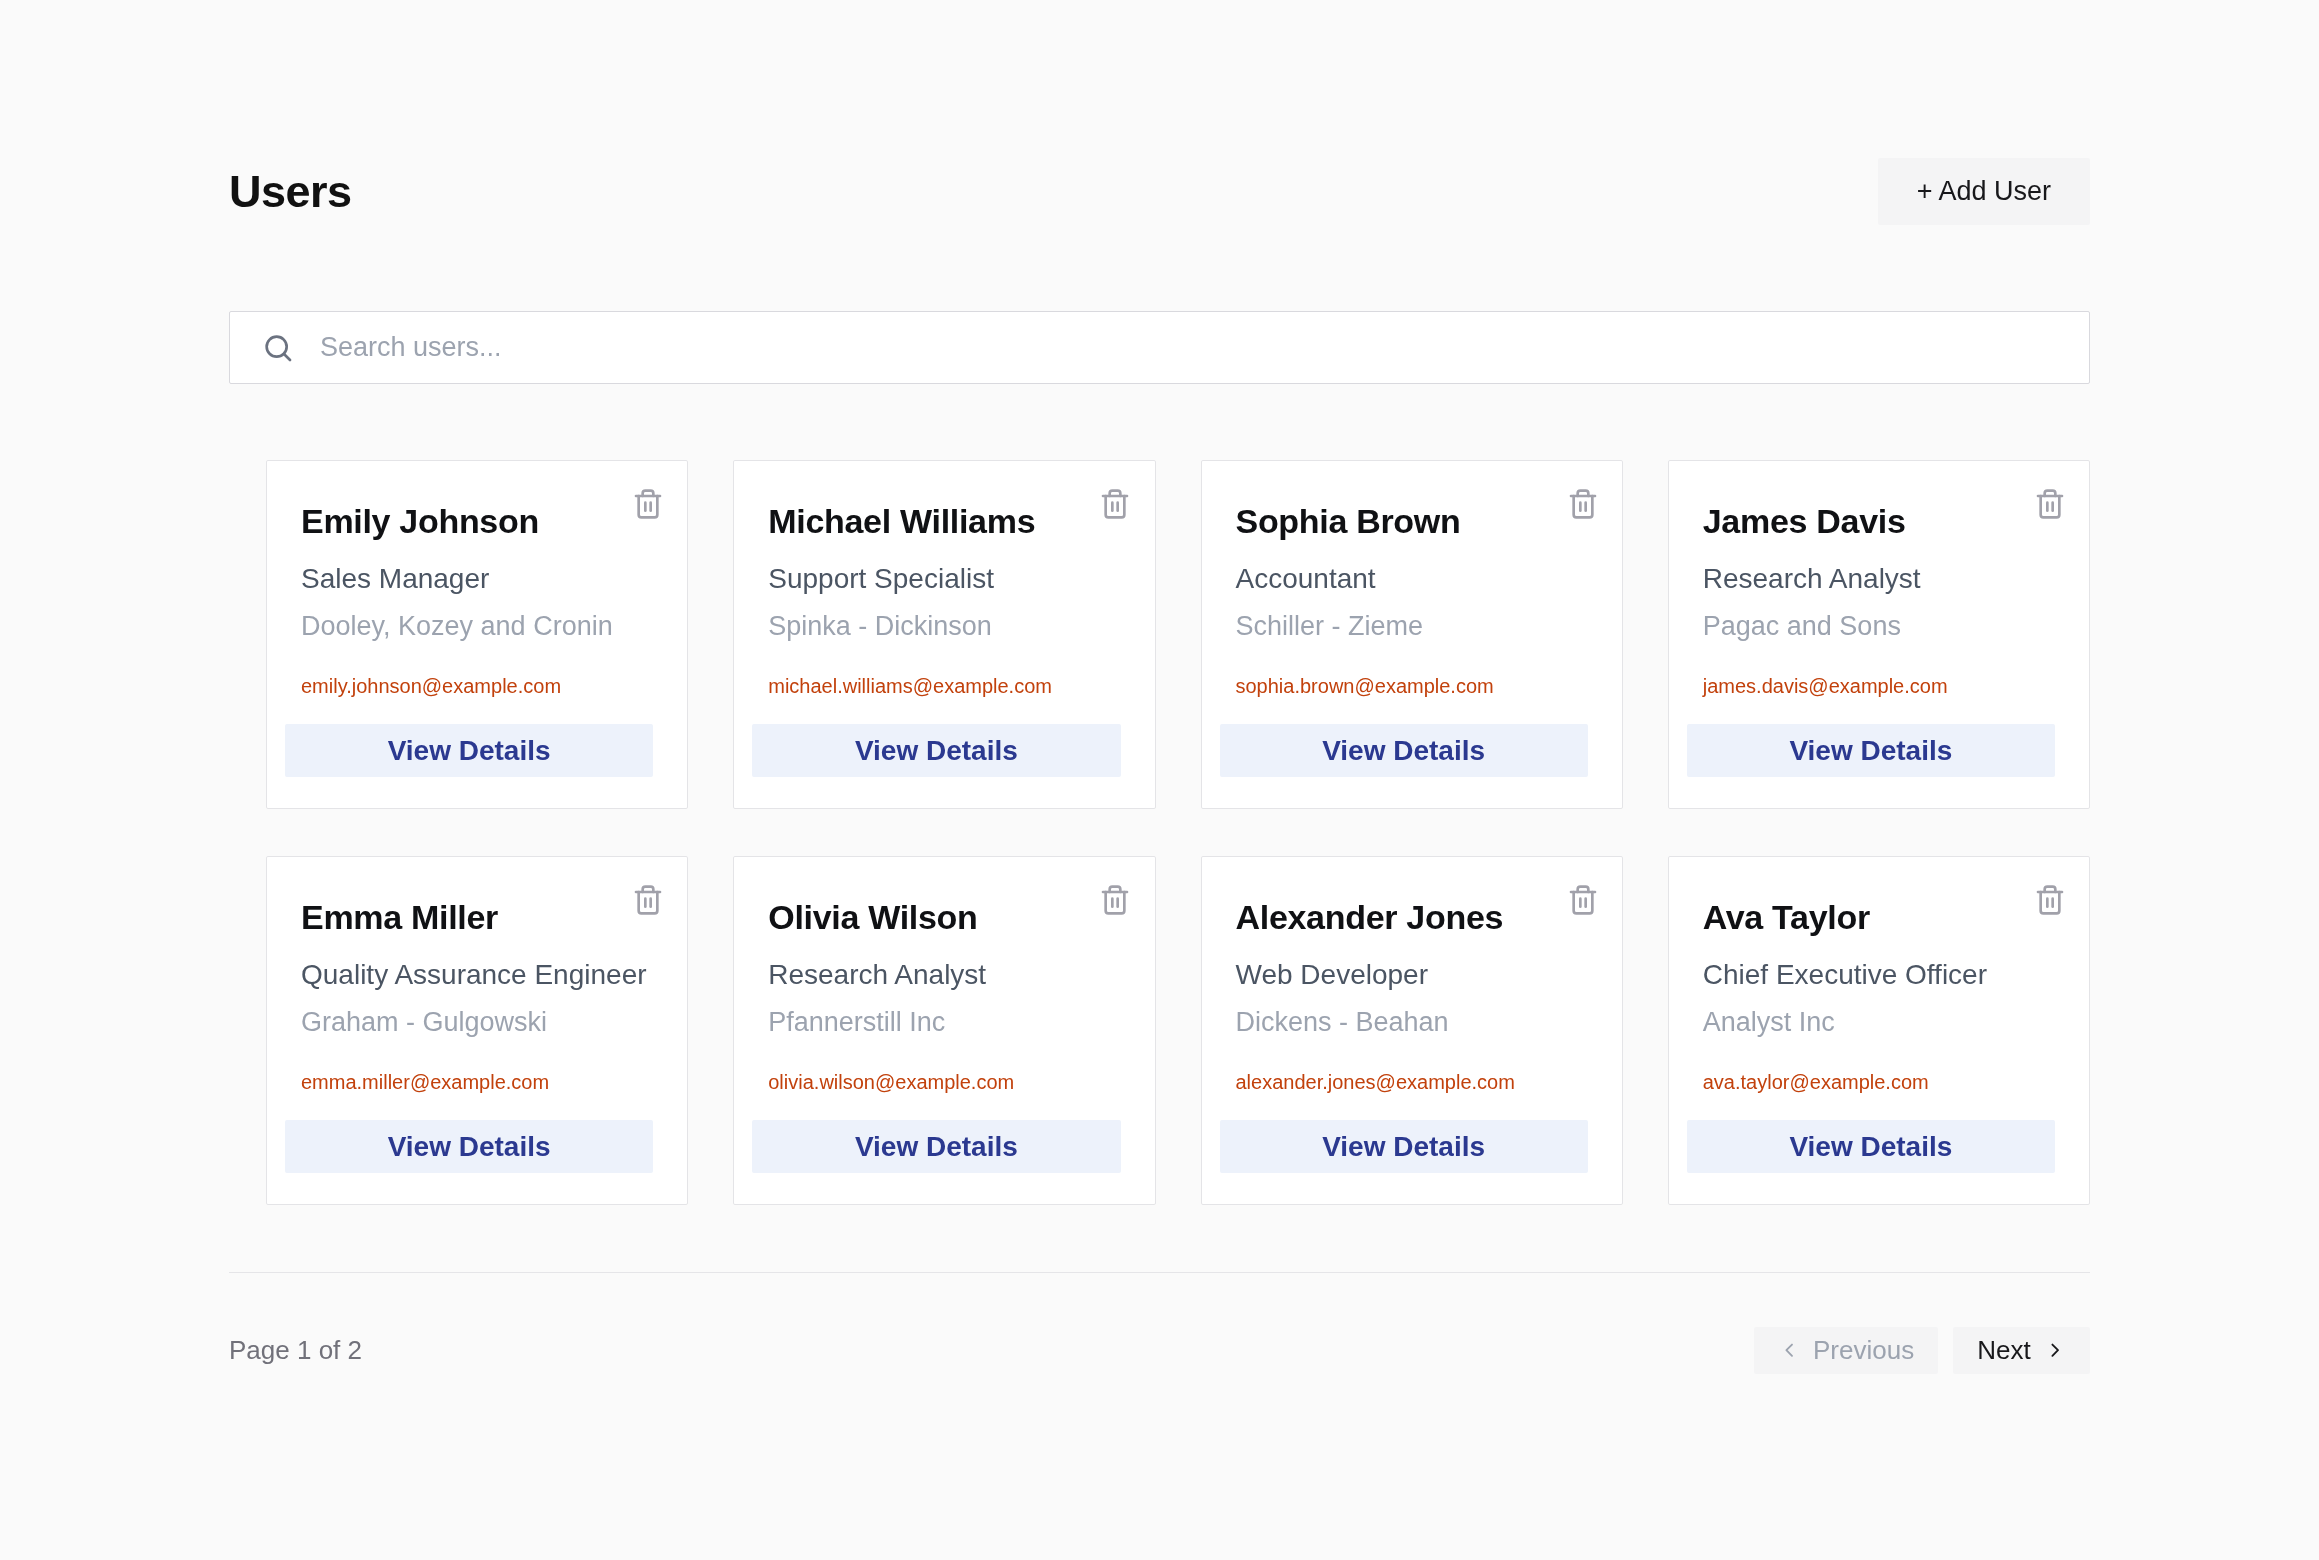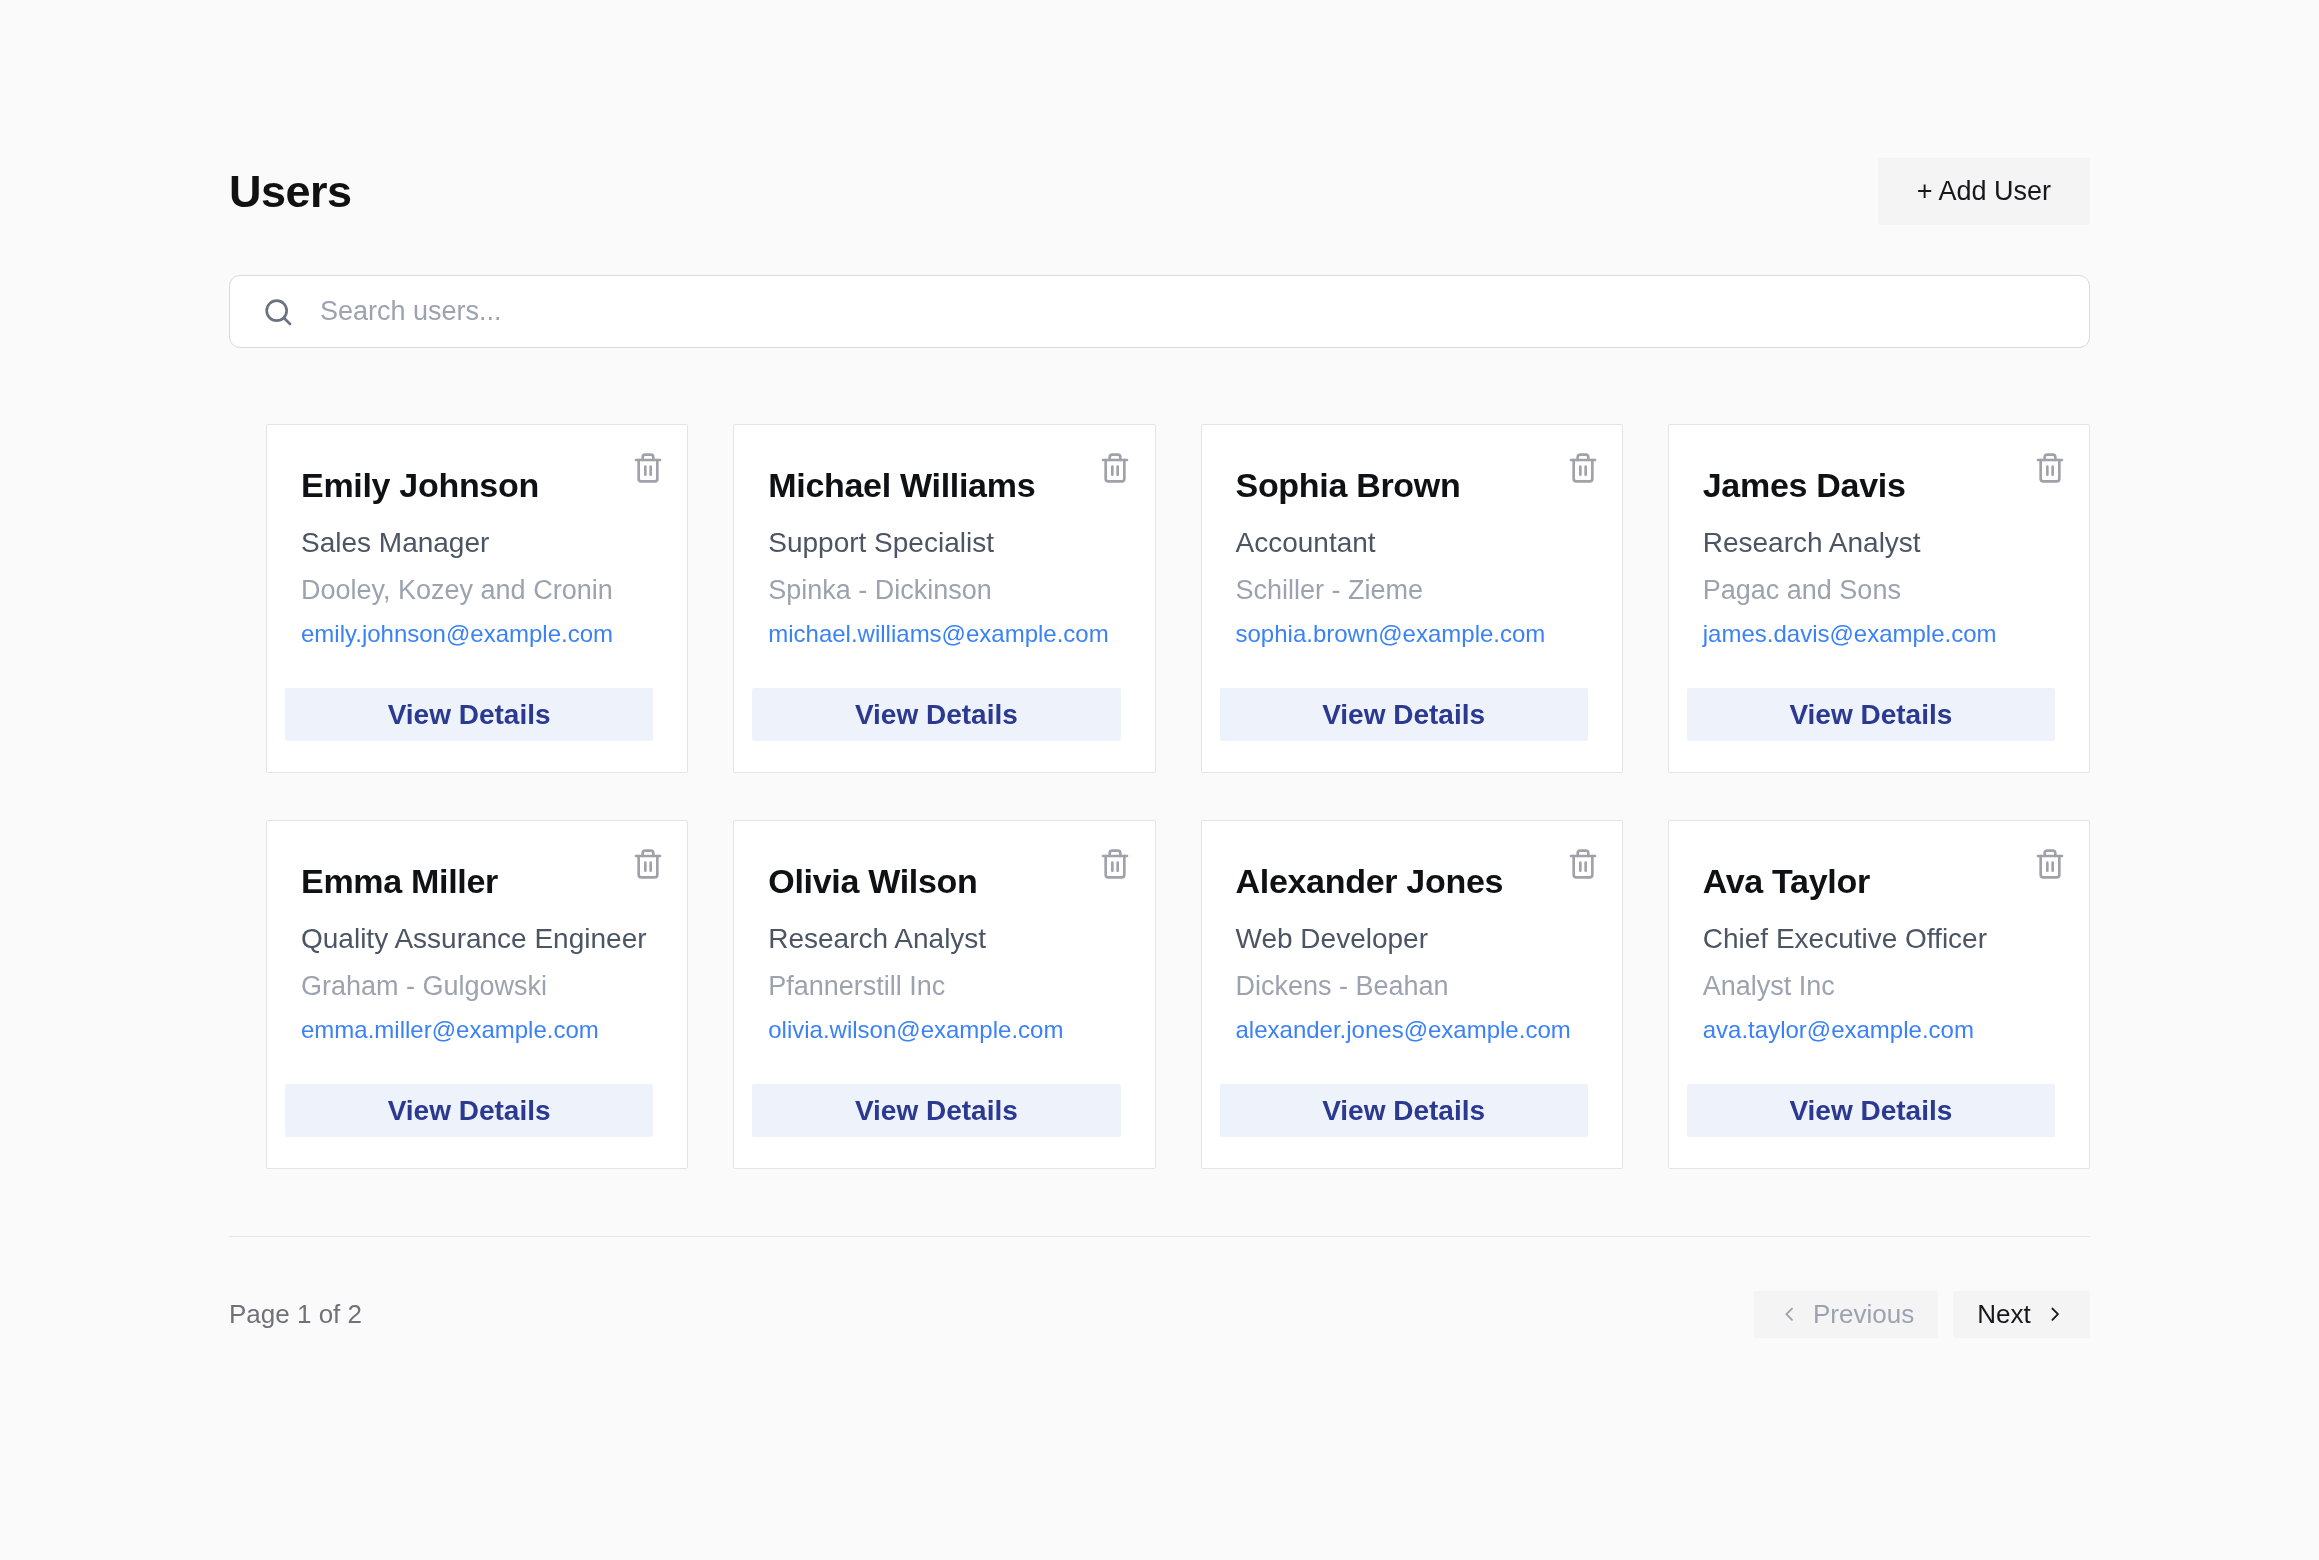--- a/index.html
+++ b/index.html
@@ -43,25 +43,25 @@
     padding: 0 39px;
     font-family: inherit;
     font-size: 27px;
     font-weight: 500;
     color: #18181b;
     cursor: pointer;
   }
 
   
   .search-bar {
-    margin-top: 50px;
+    margin-top: 86px;
     height: 73px;
     background: #ffffff;
     border: 0.9px solid #d9d9de;
-    border-radius: 11px;
+    border-radius: 2px;
     display: flex;
     align-items: center;
     padding: 0 32px;
     box-sizing: border-box;
   }
   .search-icon {
     width: 32px;
     height: 32px;
     color: #6b7280;
     flex: 0 0 auto;
@@ -113,24 +113,24 @@
     color: #4b5563;
   }
   .user-company {
     margin-top: 15px;
     font-size: 27px;
     line-height: 32px;
     font-weight: 400;
     color: #9ca3af;
   }
   .user-email {
-    margin-top: 14px;
-    font-size: 24px;
+    margin-top: 30px;
+    font-size: 20px;
     line-height: 28px;
-    color: #3b82f6;
+    color: #c2410c;
   }
   .delete-btn {
     position: absolute;
     top: 22.4px;
     right: 18.6px;
     width: 41px;
     height: 41px;
     border: none;
     background: transparent;
     color: #a1a1aa;

